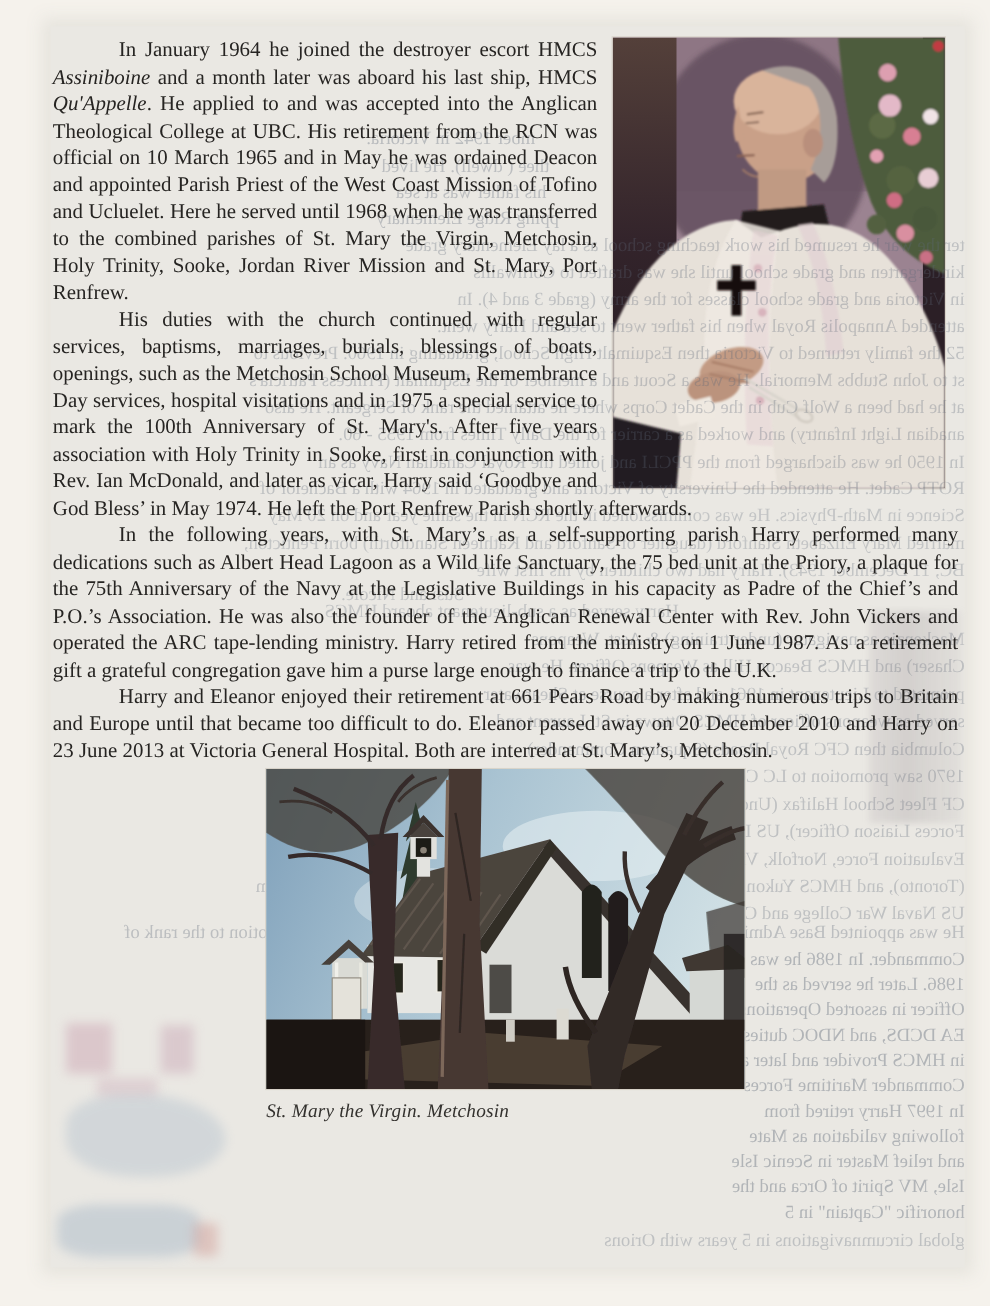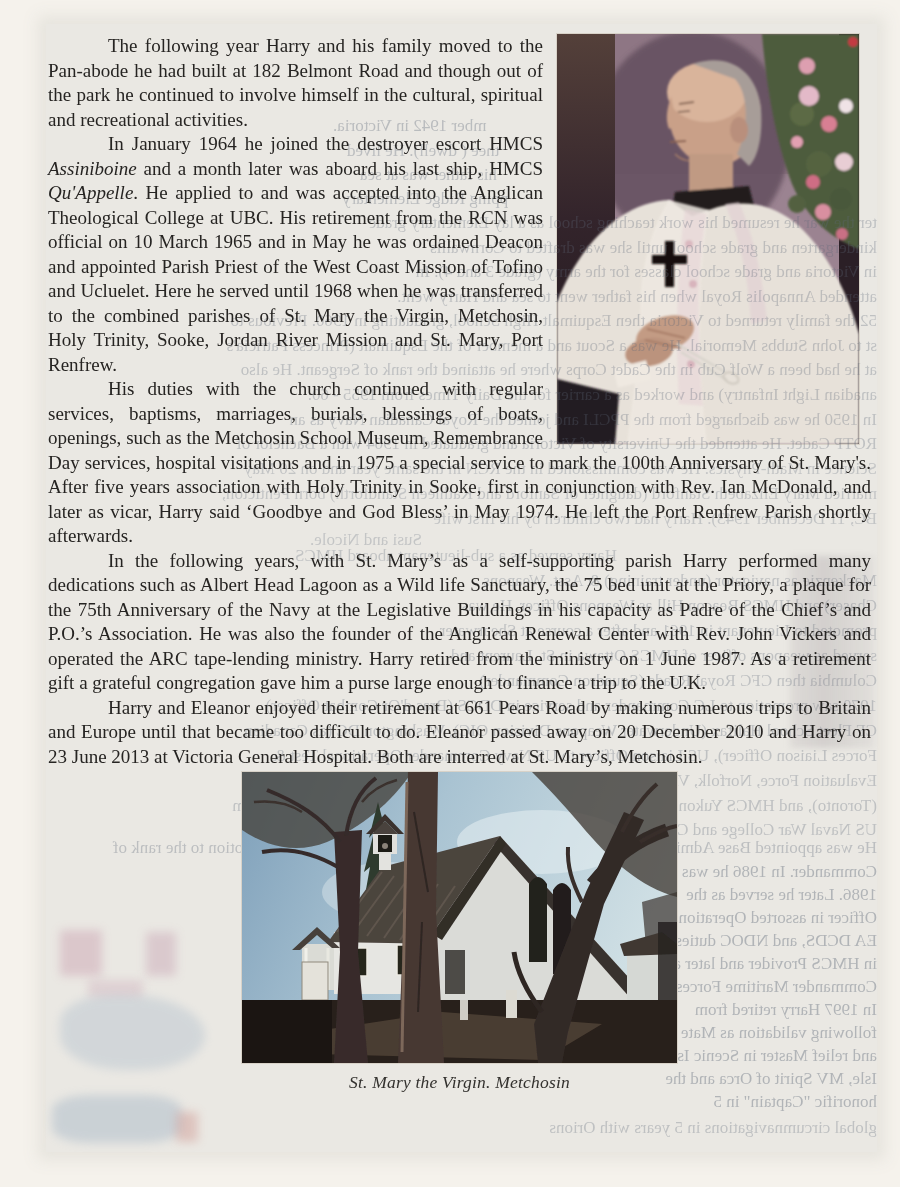--- a/index.html
+++ b/index.html
@@ -14,21 +14,21 @@
   #article p{margin:0;padding:0;text-indent:60px;position:relative;z-index:5;
     text-justify:inter-word;}
   #article p i{}
   .photo-priest{float:right;width:302px;height:410px;margin:0 12px 2px 14px;
     position:relative;z-index:3;background:#8d7583;outline:1px solid #d8d2c8;}
   .photo-priest svg,.photo-church svg{display:block;width:100%;height:100%;}
   figure.photo-church{margin:3px auto 0;width:435px;position:relative;z-index:3;
     padding:0;}
   .photo-church .img{width:435px;height:291px;background:#9db8ca;
     outline:1px solid #d8d2c8;}
-  figcaption{position:relative;z-index:5;text-align:center;font-style:italic;
+  figcaption{position:relative;z-index:5;text-align:left;font-style:italic;
     font-size:17.5px;color:#33312e;margin-top:7px;letter-spacing:.2px;}
   
   .bleed{position:absolute;font-size:17px;line-height:20px;white-space:nowrap;
     color:#5e6878;transform:scaleX(-1);z-index:1;pointer-events:none;}
   .bleed.r{text-align:right;}
   .bleed.hi{z-index:4;}
   
   .blob{position:absolute;pointer-events:none;z-index:1;filter:blur(5px);}
   #blob-pink1{left:60px;top:930px;width:42px;height:46px;background:#c79aab;opacity:.42;}
   #blob-pink2{left:146px;top:932px;width:30px;height:44px;background:#c39cae;opacity:.40;}
@@ -174,21 +174,20 @@
           <ellipse cx="108" cy="300" rx="30" ry="17" fill="#c39b84" transform="rotate(-18 108 300)"></ellipse>
           <ellipse cx="92" cy="318" rx="24" ry="14" fill="#bb937d" transform="rotate(-10 92 318)"></ellipse>
           <path d="M90,295 L128,304 M88,306 L124,314" stroke="#a87e68" stroke-width="2" fill="none"></path>
           <path d="M120,310 L168,338 M124,318 L170,346" stroke="#d8d4cc" stroke-width="2.5" fill="none"></path>
           <ellipse cx="174" cy="344" rx="8" ry="5" fill="none" stroke="#cfc9c0" stroke-width="2" transform="rotate(25 174 344)"></ellipse>
           <rect x="58" y="330" width="34" height="20" fill="#efe9e1" transform="rotate(-14 75 340)"></rect>
         </g>
         <path d="M0,345 L62,360 L58,410 L0,410 Z" fill="#241c20" filter="url(#soft)"></path>
       </svg>
     </div>
-    <p><span>The following year Harry and his family moved to the Pan-abode he had built at 182 Belmont Road and though out of the park he continued to involve himself in the cultural, spiritual and recreational activities.</span></p>
       <p><span>In January 1964 he joined the destroyer escort HMCS </span><i>Assiniboine</i><span> and a month later was aboard his last ship, HMCS </span><i>Qu'Appelle</i><span>. He applied to and was accepted into the Anglican Theological College at UBC. His retirement from the RCN was official on 10 March 1965 and in May he was ordained Deacon and appointed Parish Priest of the West Coast Mission of Tofino and Ucluelet. Here he served until 1968 when he was transferred to the combined parishes of St. Mary the Virgin, Metchosin, Holy Trinity, Sooke, Jordan River Mission and St. Mary, Port Renfrew.</span></p>
       <p><span>His duties with the church continued with regular services, baptisms, marriages, burials, blessings of boats, openings, such as the Metchosin School Museum, Remembrance Day services, hospital visitations and in 1975 a special service to mark the 100th Anniversary of St. Mary's.  After five years association with Holy Trinity in Sooke, first in conjunction with Rev. Ian McDonald, and later as vicar, Harry said ‘Goodbye and God Bless’ in May 1974. He left the Port Renfrew Parish shortly afterwards.</span></p>
       <p><span>In the following years, with St. Mary’s as a self-supporting parish Harry performed many dedications such as Albert Head Lagoon as a Wild life Sanctuary, the 75 bed unit at the Priory, a plaque for the 75th Anniversary of the Navy at the Legislative Buildings in his capacity as Padre of the Chief’s and P.O.’s Association. He was also the founder of the Anglican Renewal Center with Rev. John Vickers and operated the ARC tape-lending ministry. Harry retired from the ministry on 1 June 1987. As a retirement gift a grateful congregation gave him a purse large enough to finance a trip to the U.K.</span></p>
       <p><span>Harry and Eleanor enjoyed their retirement at 661 Pears Road by making numerous trips to Britain and Europe until that became too difficult to do.  Eleanor passed away on 20 December 2010 and Harry on 23 June 2013 at Victoria General Hospital.  Both are interred at St. Mary’s, Metchosin.</span></p>
       <figure class="photo-church" id="church-figure">
       <div class="img">
         <svg viewBox="0 0 435 291" preserveAspectRatio="none">
           <defs>
             <linearGradient id="sky" x1="0" y1="0" x2="1" y2="0.3">
               <stop offset="0" stop-color="#7fa0ba"></stop>

